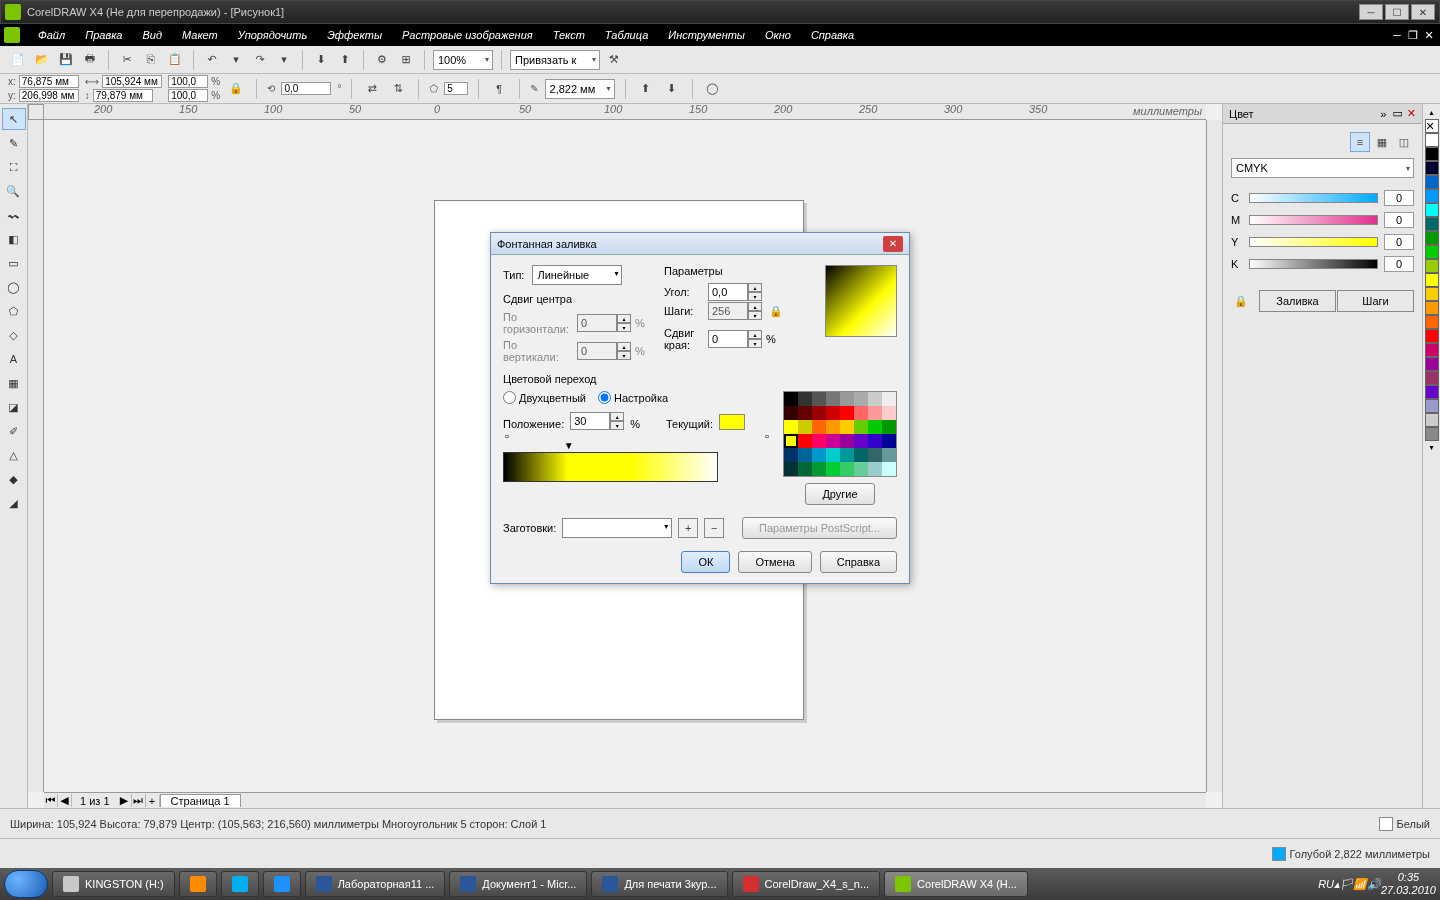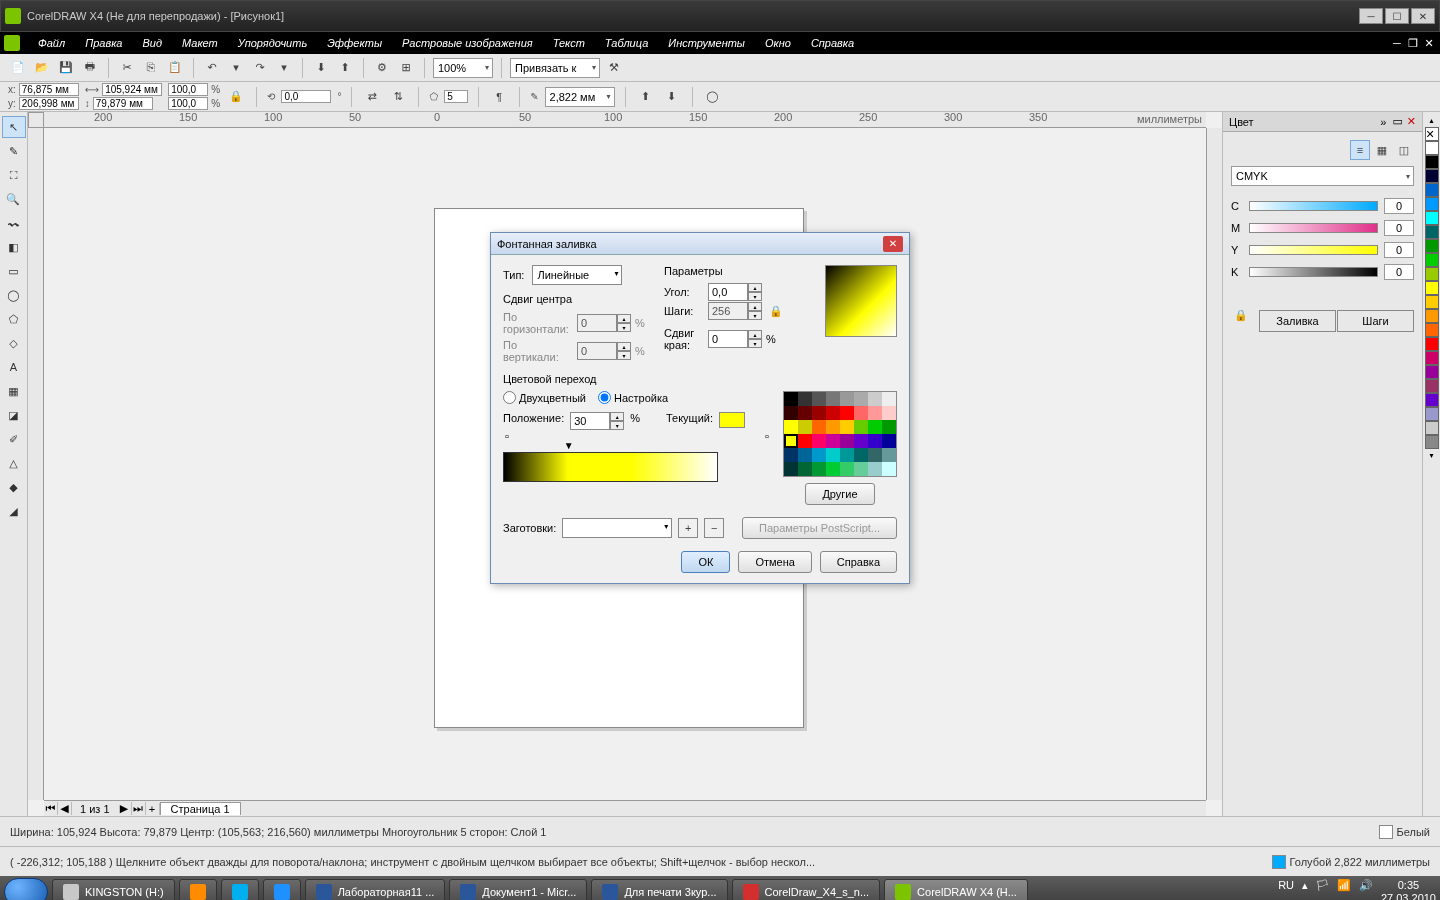--- a/index.html
+++ b/index.html
@@ -1,19 +1,19 @@
 <!DOCTYPE html>
 <html><head>
 <meta charset="utf-8">
 <style>
 * { margin:0; padding:0; box-sizing:border-box; font-family:Tahoma,Arial,sans-serif; font-size:11px; }
 body { width:1440px; height:900px; background:#e8e8e8; overflow:hidden; position:relative; }
 
 
-.titlebar { height:32px; background:linear-gradient(#3a3a3a,#222); color:#ccc; display:flex; align-items:center; padding:0 4px; border:1px solid #444; }
+.titlebar { height:24px; background:linear-gradient(#3a3a3a,#222); color:#ccc; display:flex; align-items:center; padding:0 4px; border:1px solid #444; }
 .titlebar .appicon { width:16px; height:16px; background:#7cc400; border-radius:2px; margin-right:6px; }
 .titlebar .spacer { flex:1; }
 .winbtn { width:24px; height:16px; background:#d4d4d4; margin-left:2px; border:1px solid #888; display:flex; align-items:center; justify-content:center; color:#333; font-size:10px; }
 
 
 .menubar { height:22px; background:#000; color:#fff; display:flex; align-items:center; padding:0 4px; }
 .menubar .menuicon { width:16px; height:16px; background:#7cc400; border-radius:2px; margin-right:8px; }
 .menubar span { padding:0 10px; cursor:default;font-style:italic; }
 .menubar .mright { margin-left:auto; display:flex; gap:2px; }
 .menubar .mright div { width:14px; height:14px; color:#fff; display:flex; align-items:center; justify-content:center; }
@@ -32,39 +32,39 @@
 .plabel { color:#555; font-size:10px; }
 .pinput { width:60px; height:13px; border:1px solid #999; background:#fff; font-size:10px; padding:0 2px; }
 
 
 .main { display:flex; height:calc(900px - 24px - 22px - 28px - 30px - 30px - 32px - 30px); }
 .toolbox { width:28px; background:#e8e8e8; border-right:1px solid #bbb; display:flex; flex-direction:column; padding-top:4px; gap:2px; }
 .toolbox .tool { width:24px; height:22px; margin:0 auto; display:flex; align-items:center; justify-content:center; color:#333; border:1px solid transparent; }
 .toolbox .tool.active { border:1px solid #7aa7d8; background:#cde3f8; }
 
 .workspace { flex:1; position:relative; background:#f0f0f0; overflow:hidden; }
-.ruler-h { position:absolute; top:0; left:16px; right:16px; height:16px; background:#e8e8e8; border-bottom:1px solid #999; font-size:8px; color:#666; display:flex; align-items:flex-end; }
+.ruler-h { position:absolute; top:0; left:16px; right:16px; height:16px; background:#e8e8e8; border-bottom:1px solid #999; font-size:8px; color:#666; display:flex; align-items:flex-end;font-style:italic; }
 .ruler-h .ticknum { position:absolute; bottom:4px; }
 .ruler-h .mmlabel { position:absolute; right:4px; bottom:2px; }
 .ruler-v { position:absolute; top:16px; left:0; bottom:16px; width:16px; background:#e8e8e8; border-right:1px solid #999; }
 .ruler-corner { position:absolute; top:0; left:0; width:16px; height:16px; background:#e8e8e8; border:1px solid #999; }
 .canvas-area { position:absolute; top:16px; left:16px; right:16px; bottom:16px; background:#f0f0f0; }
 .page { position:absolute; top:80px; left:390px; width:370px; height:520px; background:#fff; border:1px solid #888; box-shadow:3px 3px 0 #ccc; }
 .scroll-v { position:absolute; top:16px; right:0; bottom:16px; width:16px; background:#e8e8e8; border-left:1px solid #999; }
 
 
 .dockers { width:200px; background:#e8e8e8; border-left:1px solid #bbb; display:flex; flex-direction:column; }
 .docker-title { height:20px; background:#d8d8d8; border-bottom:1px solid #aaa; display:flex; align-items:center; padding:0 6px; }
 .docker-title .spacer { flex:1; }
 .docker-body { padding:8px; }
 .color-channel { display:flex; align-items:center; gap:6px; margin-bottom:6px; }
 .color-channel .lab { width:12px; }
 .color-channel .bar { flex:1; height:10px; border:1px solid #888; }
 .color-channel input { width:30px; height:16px; border:1px solid #999; text-align:center; }
-.docker-btns { display:flex; gap:1px; margin-top:12px; }
+.docker-btns { display:flex; gap:1px; }
 .docker-btns button { flex:1; height:22px; border:1px solid #888; background:#e8e8e8; }
 
 
 .palette { width:18px; background:#e8e8e8; border-left:1px solid #bbb; display:flex; flex-direction:column; align-items:center; padding-top:4px; gap:0; }
 .palette .sw { width:14px; height:14px; border:1px solid #666; }
 
 
 .pagenav { height:16px; background:#e8e8e8; border-top:1px solid #999; display:flex; align-items:center; font-size:10px; position:absolute; bottom:0; left:16px; right:16px; }
 .pagenav .pn { width:14px; text-align:center; border-right:1px solid #bbb; }
 .pagenav .ptab { padding:0 10px; background:#fff; border:1px solid #999; border-bottom:none; }
@@ -72,21 +72,21 @@
 
 .statusbar { height:30px; background:#e8e8e8; border-top:1px solid #bbb; display:flex; align-items:center; padding:0 10px; font-size:10px; color:#333; }
 .statusbar2 { height:30px; background:#e8e8e8; border-top:1px solid #bbb; display:flex; align-items:center; padding:0 10px; font-size:10px; color:#333; }
 
 
 .taskbar { height:32px; background:linear-gradient(#5c5c5c,#3a3a3a); display:flex; align-items:center; padding:0 4px; gap:4px; }
 .startbtn { width:44px; height:28px; border-radius:14px; background:radial-gradient(circle at 30% 30%,#6db4ff,#1a5fb4); border:1px solid #0a3a7a; }
 .taskbtn { height:26px; padding:0 10px; background:linear-gradient(#6a6a6a,#4a4a4a); border:1px solid #333; color:#fff; display:flex; align-items:center; gap:6px; font-size:10px; border-radius:3px; }
 .taskbtn.active { background:linear-gradient(#8a8a8a,#6a6a6a); }
 .taskbtn .ico { width:16px; height:16px; background:#fff; border-radius:2px; }
-.tray { margin-left:auto; display:flex; align-items:flex-start; gap:8px; color:#fff; font-size:10px; }
+.tray { margin-left:auto; display:flex; align-items:center; color:#fff; font-size:10px;font-style:italic; }
 .tray .clock { text-align:center; line-height:1.2; }
 
 
 .dialog { position:absolute; top:232px; left:490px; width:420px; background:#f0f0f0; border:1px solid #6a8bb5; box-shadow:2px 2px 8px rgba(0,0,0,.3); z-index:100; }
 .dialog-title { height:22px; background:linear-gradient(#e8eef8,#c8d8ee); border-bottom:1px solid #8aa; display:flex; align-items:center; padding:0 6px; font-size:11px; }
 .dialog-title .spacer { flex:1; }
 .dialog-close { width:20px; height:16px; background:#d04040; color:#fff; display:flex; align-items:center; justify-content:center; border-radius:2px; font-size:10px; }
 .dialog-body { padding:10px 12px; }
 .dlg-row { display:flex; gap:12px; margin-bottom:10px; }
 .dlg-col { flex:1; }
@@ -366,21 +366,20 @@
   </div>
 </div>
 
 <div class="statusbar">
   <span>Ширина: 105,924  Высота: 79,879  Центр: (105,563; 216,560)  миллиметры       Многоугольник  5 сторон: Слой 1</span>
   <div style="flex:1"></div>
   <div style="width:14px;height:14px;background:#fff;border:1px solid #888;margin-right:4px"></div>
   <span>Белый</span>
 </div>
 <div class="statusbar2">
-  <span>( -226,312; 105,188 )     Щелкните объект дважды для поворота/наклона; инструмент с двойным щелчком выбирает все объекты; Shift+щелчок - выбор нескол...</span>
   <div style="flex:1"></div>
   <div style="width:14px;height:14px;background:#0af;border:1px solid #888;margin-right:4px"></div>
   <span>Голубой  2,822 миллиметры</span>
 </div>
 
 <div class="taskbar">
   <div class="startbtn"></div>
   <div id="taskbtns" style="display:flex;gap:4px">
       <div class="taskbtn">
         <div class="ico" style="background:#c8c8c8"></div>
@@ -514,21 +513,21 @@
         <div class="radio-row">
           <label>
               <input type="radio" name="ct" style="">
               <span>Двухцветный</span>
             </label>
           <label>
               <input type="radio" name="ct" checked="" style="">
               <span>Настройка</span>
             </label>
         </div>
-        <div style="display:flex;align-items:flex-start;gap:6px">
+        <div style="display:flex;align-items:flex-end;gap:6px">
           <span>Положение:</span>
           <div class="dlg-spin">
               <input value="30" style="">
               <div class="spbtns">
                 <div>▴</div>
                 <div>▾</div>
               </div>
             </div>
           <span>%</span>
           <span style="margin-left:20px">Текущий:</span>

